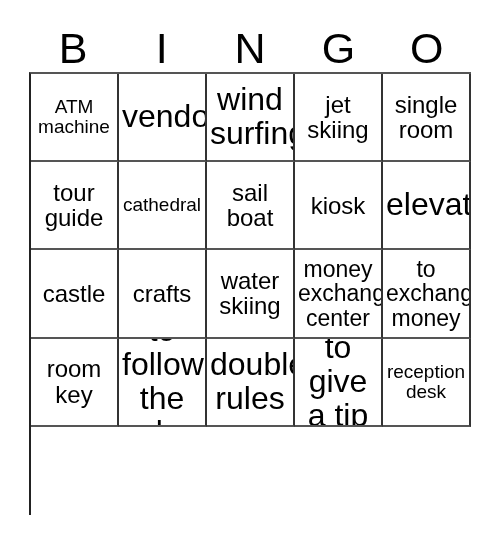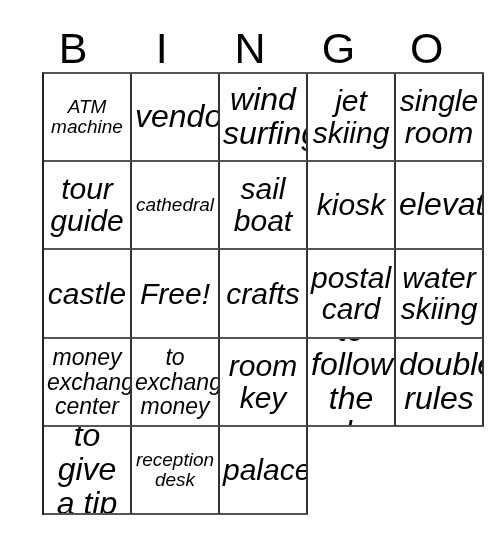--- a/index.html
+++ b/index.html
@@ -43,31 +43,30 @@
     line-height: 1;
     font-weight: 400;
     letter-spacing: 0;
     color: #000;
     padding-bottom: 2px;
   }
 
   
   #bingo-grid {
     position: absolute;
-    left: 42px;
+    left: 29px;
     top: 72px;
     width: 442px;
     height: 443px;
     display: grid;
     grid-template-columns: repeat(5, 1fr);
     grid-template-rows: repeat(5, 1fr);
     border-top: 2px solid #555;
     border-left: 2px solid #222;
     background: #ffffff;
-    font-style: italic;
   }
   .cell {
     border-right: 2px solid #333;
     border-bottom: 2px solid #555;
     background: #ffffff;
     display: flex;
     align-items: center;
     justify-content: center;
     text-align: center;
     padding: 2px 3px;
@@ -75,21 +74,21 @@
   }
   .cell-text {
     display: block;
     width: 100%;
     line-height: 1.06;
     white-space: pre-line;
     word-break: normal;
   }
 
   
-  .fs-xl   { font-size: 30px; }   
+  .fs-xl   { font-size: 24px; }   
   .fs-lg   { font-size: 32px; }   
   .fs-md   { font-size: 19px; }   
   .fs-sm   { font-size: 23px; }   
 </style>
 </head>
 <body>
 
 <div id="card">
 
   <div id="bingo-header">
@@ -134,28 +133,21 @@
       <div class="cell">
         <span class="cell-text fs-xl">kiosk</span>
       </div>
       <div class="cell">
         <span class="cell-text fs-lg">elevator</span>
       </div>
       <div class="cell">
         <span class="cell-text fs-xl">castle</span>
       </div>
       <div class="cell">
-        <span class="cell-text fs-xl">Free!</span>
-      </div>
-      <div class="cell">
         <span class="cell-text fs-xl">crafts</span>
-      </div>
-      <div class="cell">
-        <span class="cell-text fs-xl">postal
-card</span>
       </div>
       <div class="cell">
         <span class="cell-text fs-xl">water
 skiing</span>
       </div>
       <div class="cell">
         <span class="cell-text fs-sm">money
 exchange
 center</span>
       </div>
@@ -177,18 +169,15 @@
 rules</span>
       </div>
       <div class="cell">
         <span class="cell-text fs-lg">to give
 a tip</span>
       </div>
       <div class="cell">
         <span class="cell-text fs-md">reception
 desk</span>
       </div>
-      <div class="cell">
-        <span class="cell-text fs-xl">palace</span>
-      </div>
     </div>
 
 </div>
 
 </body></html>

